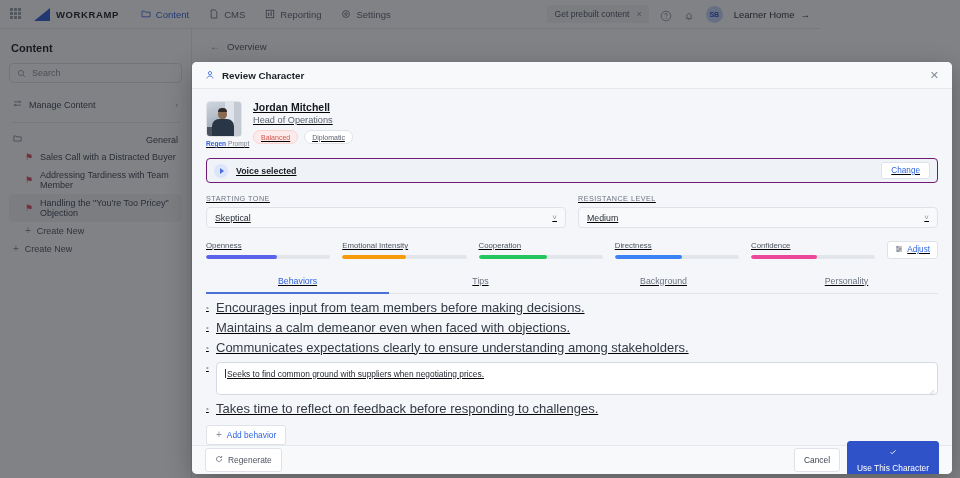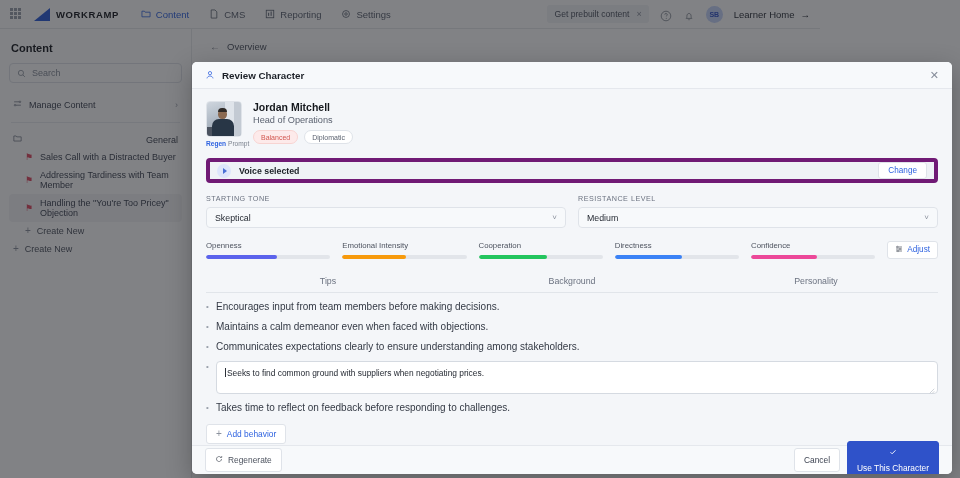--- a/index.html
+++ b/index.html
@@ -98,21 +98,21 @@
     position: absolute; left: 192px; top: 62px; width: 760px; height: 412px;
     background: #f4f6f9; border-radius: 5px; overflow: hidden;
     box-shadow: 0 8px 26px rgba(0,0,0,.28); display: flex; flex-direction: column;
   }
   .modal-head {
     height: 27px; background: #f7f9fb; border-bottom: 1px solid #e5e8ed;
     display: flex; align-items: center; padding: 0 13px; flex: 0 0 27px;
   }
   .modal-head .t { font-size: 9.8px; font-weight: bold; color: #1c2027; margin-left: 7px; }
   .modal-head .x { margin-left: auto; color: #868d99; font-size: 11px; cursor: pointer; }
-  .modal-body { flex: 1; padding: 12px 14px 0; overflow: hidden; }
+  .modal-body { flex: 1; padding: 12px 14px 0; overflow: hidden; text-decoration: underline; }
 
   
   .char-row { display: flex; gap: 11px; }
   .avatar-wrap { width: 36px; }
   .avatar-img {
     width: 36px; height: 36px; border-radius: 4px; border: 1px solid #dfe3e9;
     background: linear-gradient(160deg,#cfd6de 0%,#aeb8c4 45%,#8e99a7 100%);
     position: relative; overflow: hidden;
   }
   .avatar-img .wall { position: absolute; right: 0; top: 0; width: 16px; height: 24px;
@@ -132,21 +132,21 @@
   .regen-line .b { color: #7c838f; }
   .char-name { font-size: 10.5px; font-weight: bold; color: #15181d; }
   .char-role { font-size: 9.2px; color: #5b6270; margin-top: 2px; }
   .chips { display: flex; gap: 6px; margin-top: 5px; }
   .chip { font-size: 7px; border-radius: 8px; padding: 2.5px 7px; border: 1px solid transparent; }
   .chip.balanced { background: #fdeaea; color: #d2564f; border-color: #f7d4d2; }
   .chip.diplomatic { background: #ffffff; color: #5b6270; border-color: #dfe3e9; }
 
   
   .voice-bar {
-    margin-top: 11px; height: 25px; background: #eff2f6; border: 4px solid #701a75;
+    margin-top: 11px; height: 25px; background: #eff2f6; border: 1px solid #701a75;
     border-radius: 4px; display: flex; align-items: center; padding: 0 7px;
   }
   .voice-ico {
     width: 14px; height: 14px; border-radius: 50%; background: #dde5fb;
     display: flex; align-items: center; justify-content: center; cursor: pointer;
   }
   .voice-ico:after { content: ""; border-left: 4px solid #4a6fd6;
     border-top: 3px solid transparent; border-bottom: 3px solid transparent; margin-left: 1px; }
   .voice-lbl { font-size: 8.8px; font-weight: bold; color: #1c2027; margin-left: 8px; }
   .change-btn {
@@ -180,21 +180,21 @@
   
   .tabs { display: flex; margin-top: 13px; border-bottom: 1px solid #e1e5ea; }
   .tab { flex: 1; text-align: center; font-size: 8.8px; color: #6b7280; padding: 4px 0 6px;
     cursor: pointer; }
   .tab.active { color: #2f63e0; border-bottom: 2px solid #4a6fd6; margin-bottom: -1px; }
 
   
   .behaviors { margin-top: 8px; }
   .bullet-row { display: flex; align-items: flex-start; gap: 6px; margin-bottom: 8px; }
   .bullet { color: #9aa0ab; font-size: 8px; line-height: 12px; flex: 0 0 4px; }
-  .bullet-text { font-size: 10px; color: #343a45; line-height: 12px; }
+  .bullet-text { font-size: 13px; color: #343a45; line-height: 12px; }
   .behavior-input {
     flex: 1; background: #ffffff; border: 1px solid #d5dae1; border-radius: 4px;
     min-height: 33px; padding: 6px 8px; font-size: 8.4px; color: #252a33;
     position: relative; cursor: text;
   }
   .caret { display: inline-block; width: 1px; height: 9px; background: #2b3038;
     vertical-align: -1px; margin-right: 1px; }
   .resize-grip { position: absolute; right: 2px; bottom: 1px; width: 6px; height: 6px; }
   .add-behavior {
     background: #fff; border: 1px solid #dfe3e9; border-radius: 3px; padding: 4px 9px;
@@ -475,20 +475,21 @@
                 <circle cx="5" cy="4" r="1.5" fill="#fff" stroke="#4d535f" stroke-width="1.1"></circle>
                 <circle cx="10" cy="8" r="1.5" fill="#fff" stroke="#4d535f" stroke-width="1.1"></circle>
                 <circle cx="6" cy="12" r="1.5" fill="#fff" stroke="#4d535f" stroke-width="1.1"></circle>
               </svg>
           </span>
           <span>Adjust</span>
         </div>
       </div>
 
       <div class="tabs">
+        <div class="tab active">Behaviors</div>
         <div class="tab">Tips</div>
         <div class="tab">Background</div>
         <div class="tab">Personality</div>
       </div>
 
       <div class="behaviors">
         <div class="bullet-row">
           <span class="bullet">•</span>
           <span class="bullet-text">Encourages input from team members before making decisions.</span>
         </div>

